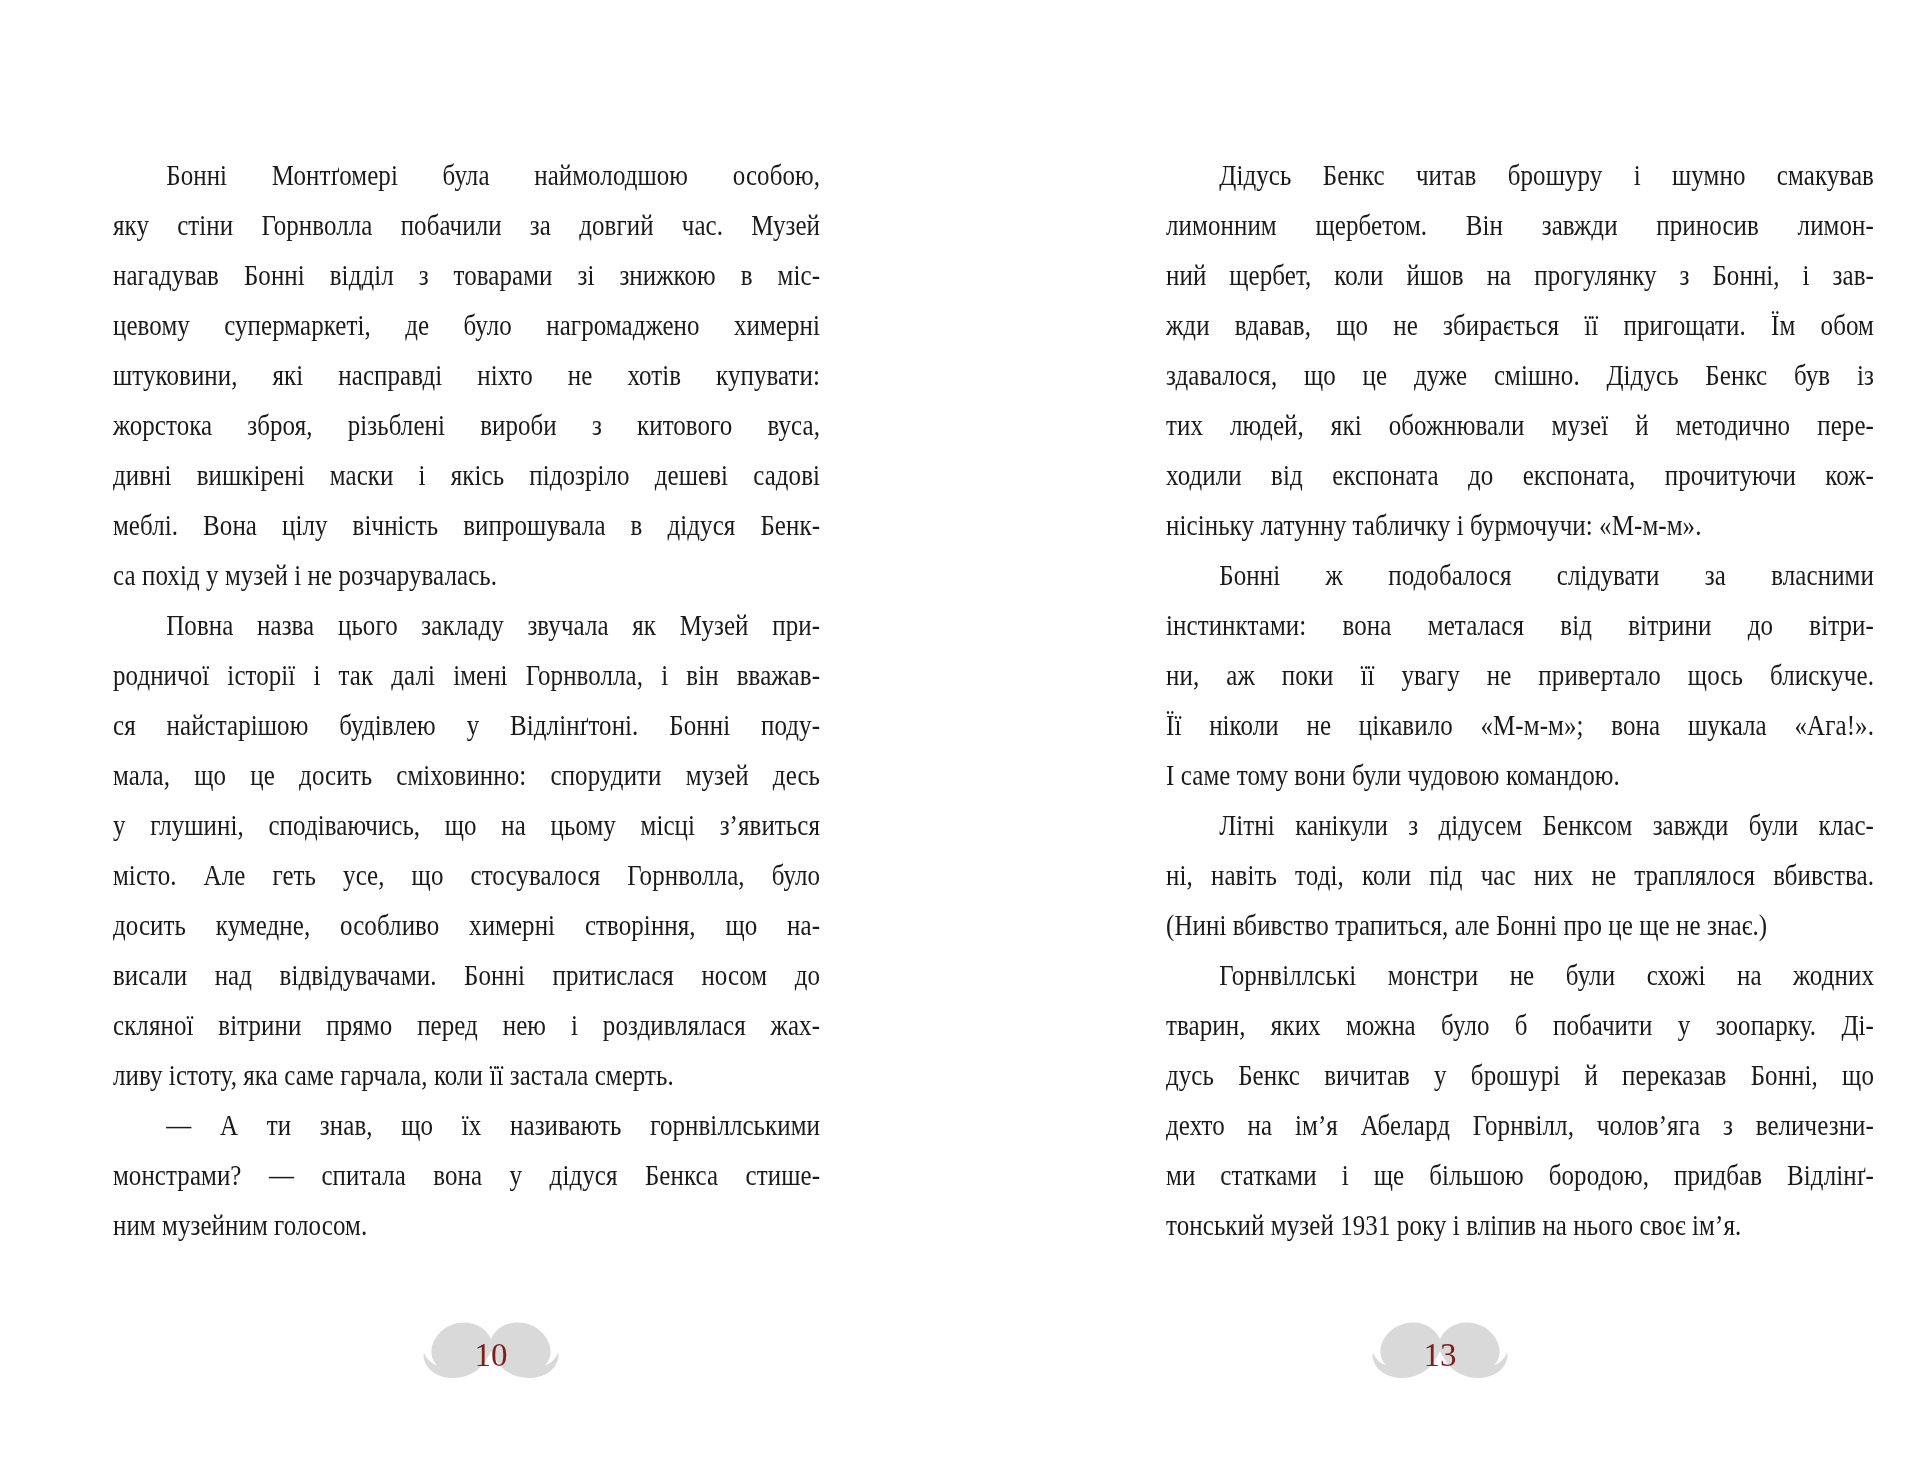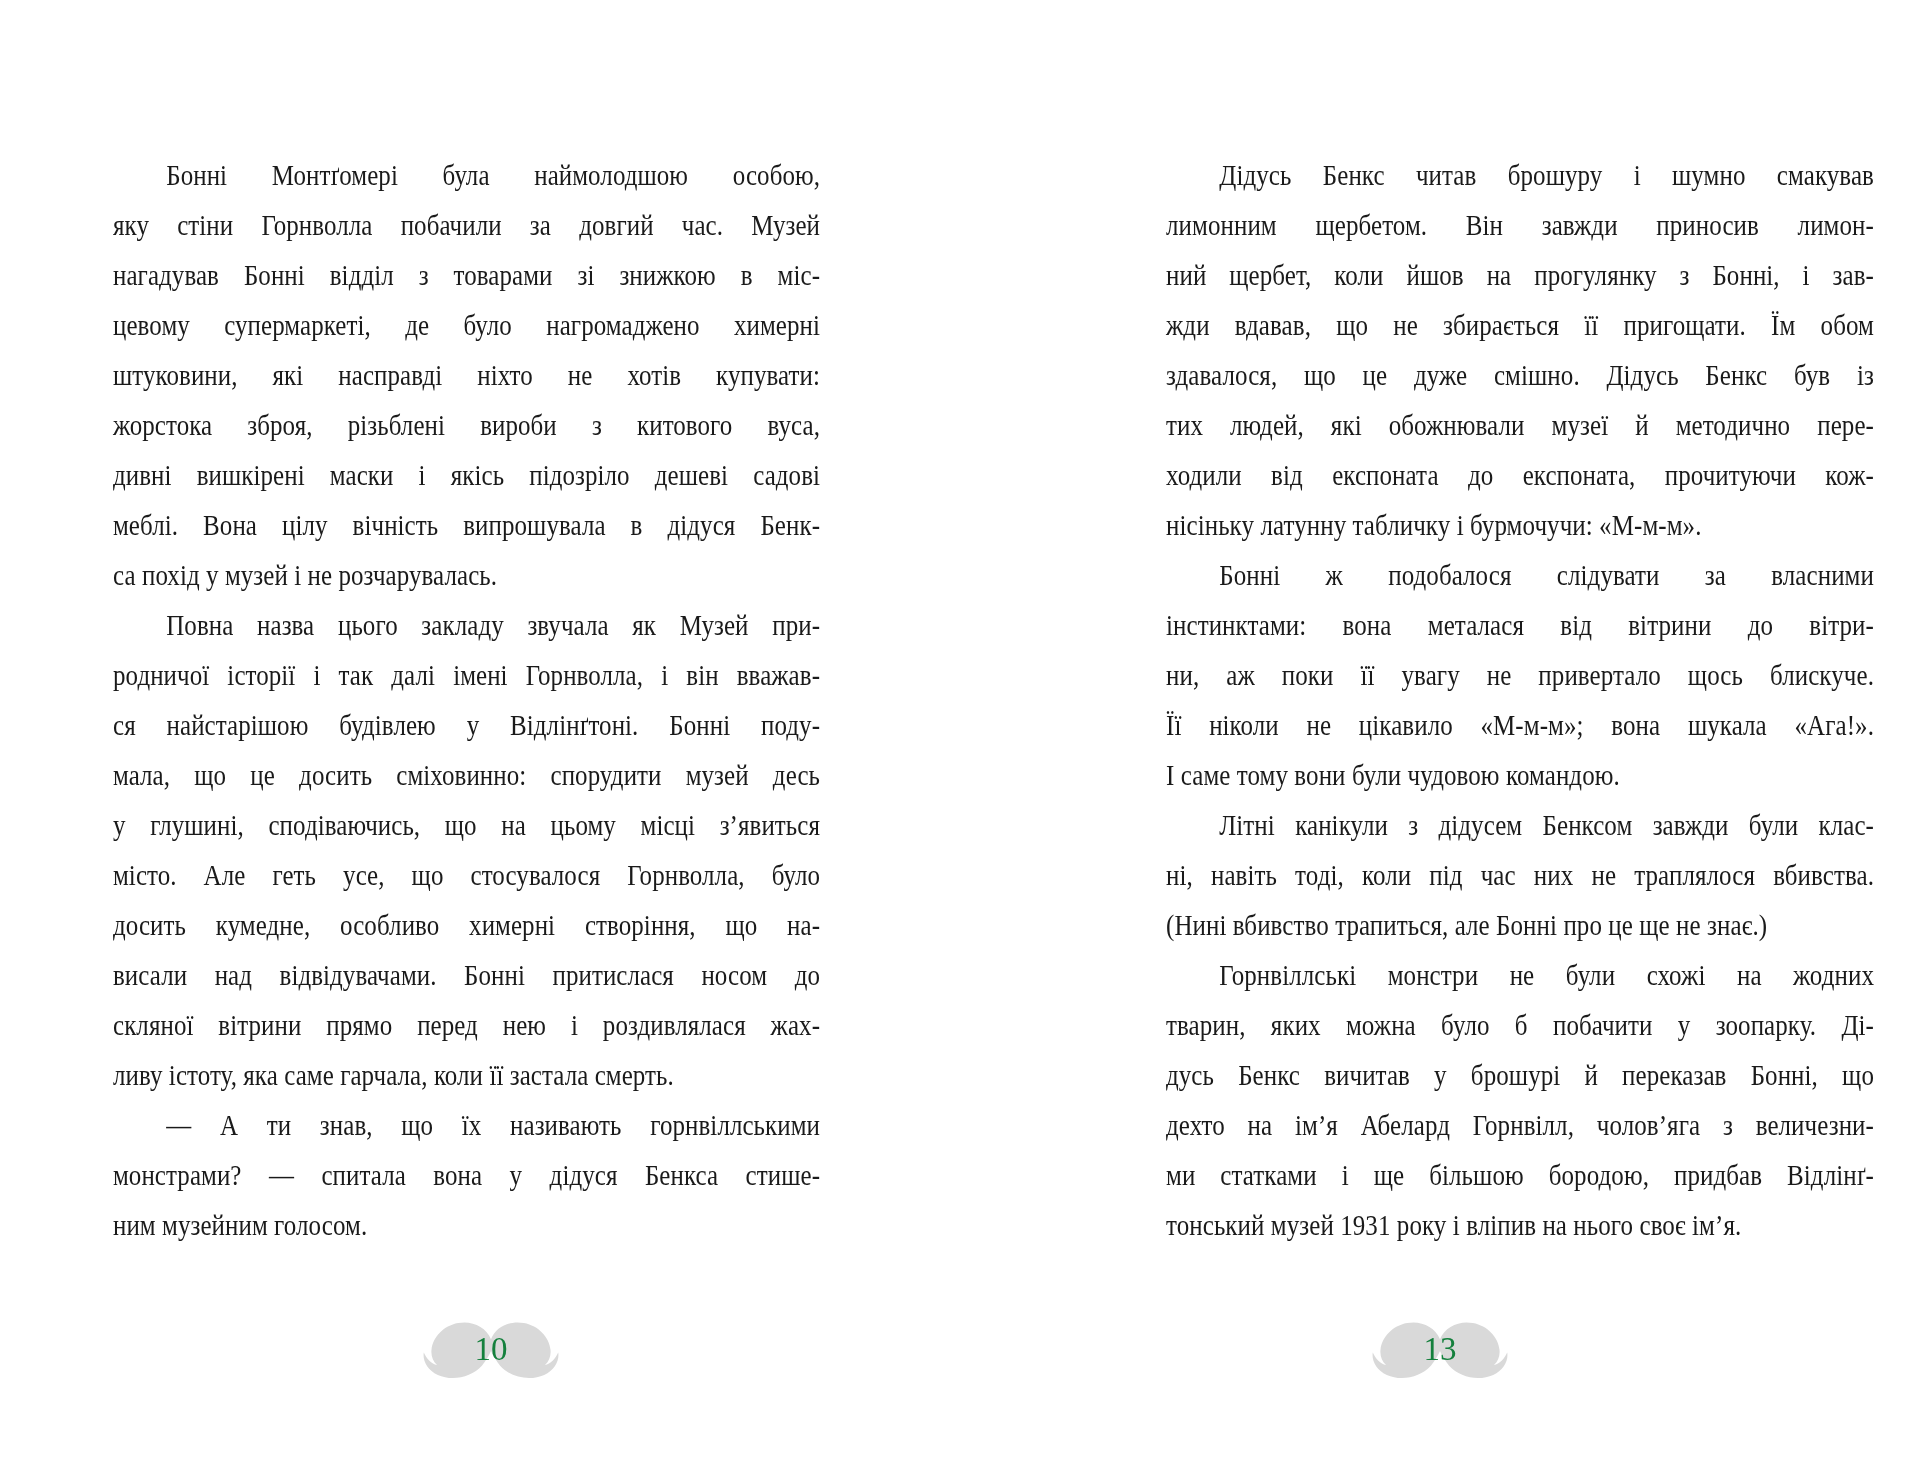--- a/index.html
+++ b/index.html
@@ -46,24 +46,24 @@
   }
   .folio.left{ left:421px; }
   .folio.right{ left:1370px; }
   .folio svg{
     position:absolute;left:0;top:0;
     width:140px;height:62px;
     display:block;
   }
   .pagenum{
     position:absolute;
-    left:0;top:2px;width:140px;height:58px;
+    left:0;top:8px;width:140px;height:58px;
     display:flex;align-items:center;justify-content:center;
     font-size:33px;
-    color:#15803d;
+    color:#7f1d1d;
   }
 </style>
 </head>
 <body style="background: rgb(255, 255, 255);">
 
 <div class="spread">
 
   <section>
     <div class="column left">
       <div class="column-inner">

